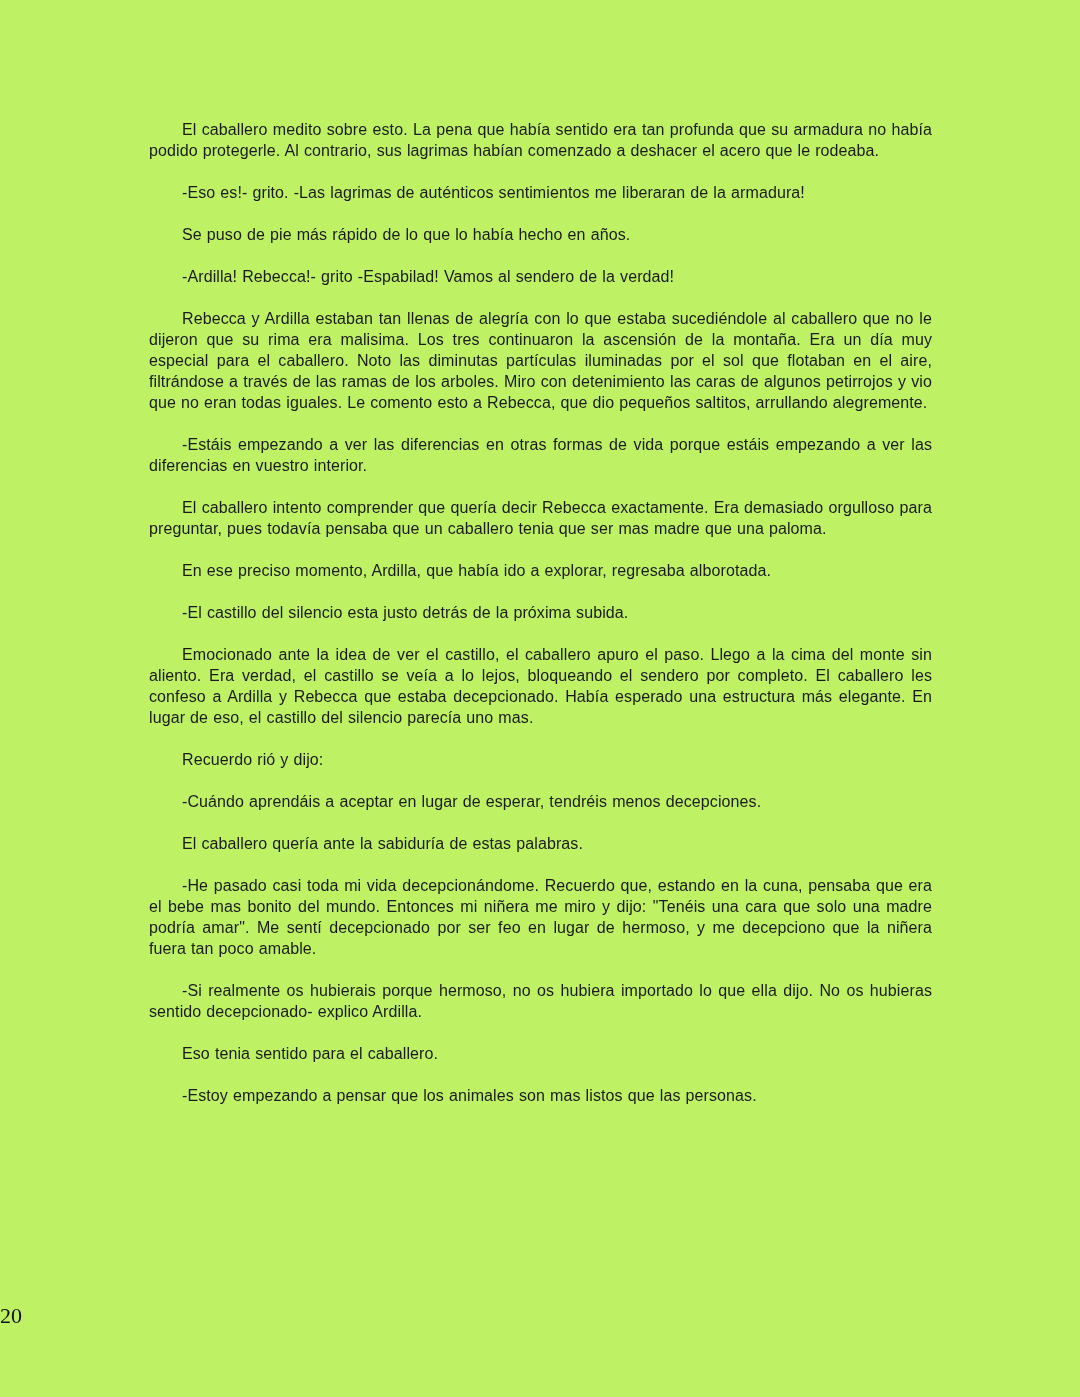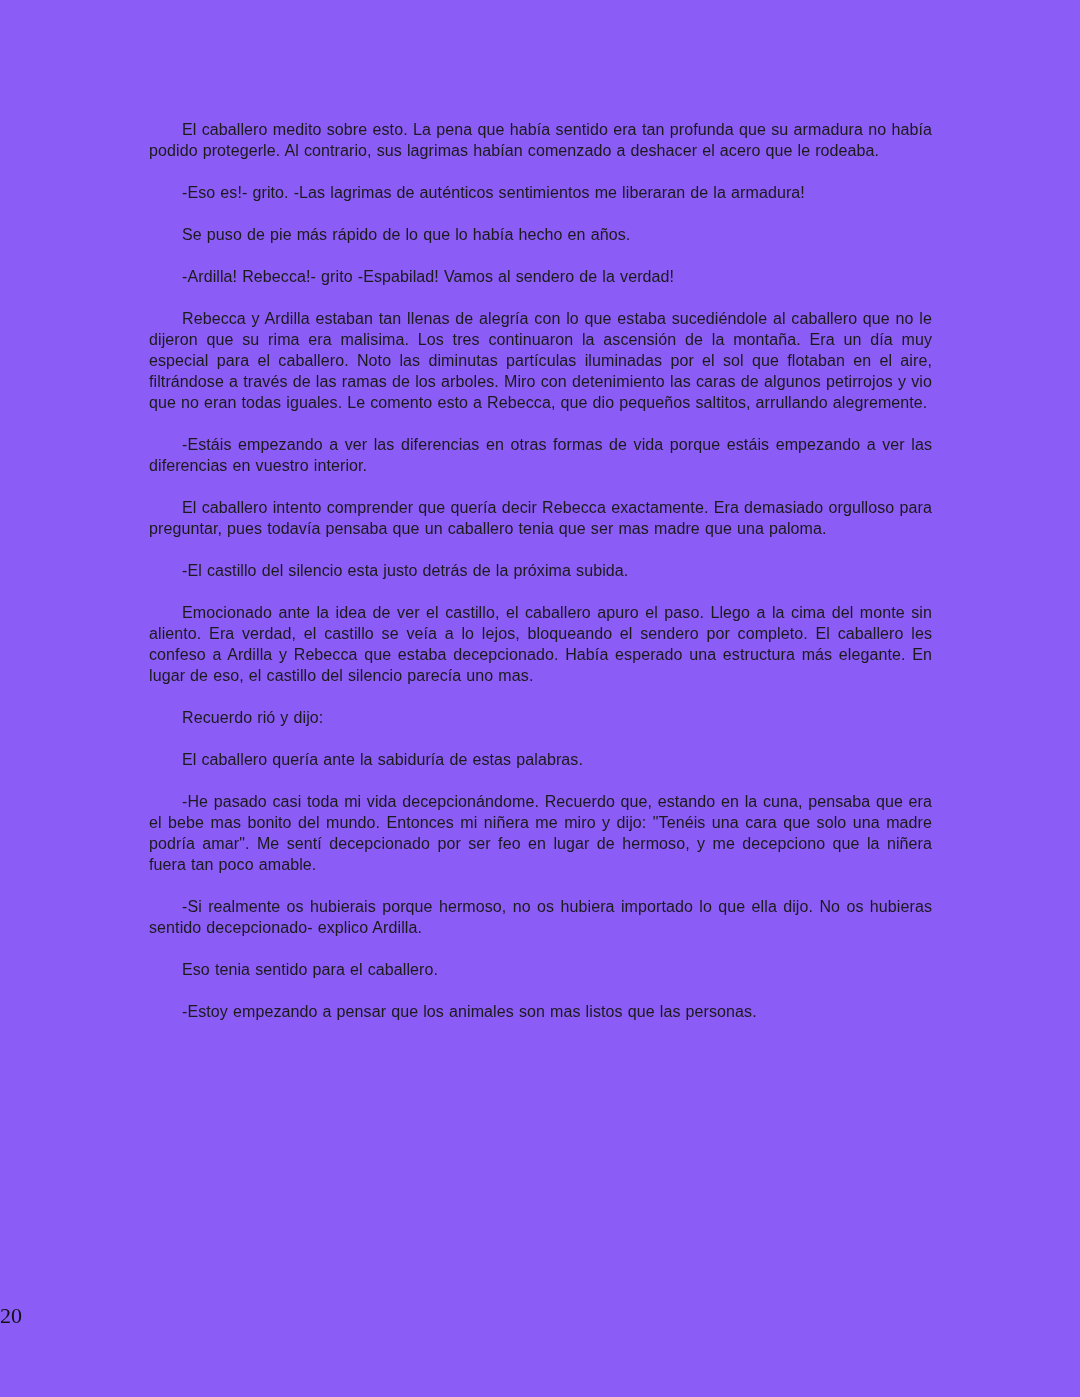--- a/index.html
+++ b/index.html
@@ -4,21 +4,21 @@
 <style>
   html, body {
     margin: 0;
     padding: 0;
     background: #ffffff;
   }
   .page {
     position: relative;
     width: 1080px;
     height: 1397px;
-    background: #8b5cf6;
+    background: #bef264;
     overflow: hidden;
     font-family: "Liberation Sans", "DejaVu Sans", sans-serif;
   }
   .text-block {
     position: absolute;
     left: 149px;
     top: 119px;
     width: 783px;
     color: #1b1b1b;
     font-size: 16px;
@@ -47,23 +47,25 @@
 <div class="page">
   <div class="text-block">
 
   <p>El caballero medito sobre esto. La pena que había sentido era tan profunda que su armadura no había podido protegerle. Al contrario, sus lagrimas habían comenzado a deshacer el acero que le rodeaba.</p>
       <p>-Eso es!- grito. -Las lagrimas de auténticos sentimientos me liberaran de la armadura!</p>
       <p>Se puso de pie más rápido de lo que lo había hecho en años.</p>
       <p>-Ardilla! Rebecca!- grito -Espabilad! Vamos al sendero de la verdad!</p>
       <p>Rebecca y Ardilla estaban tan llenas de alegría con lo que estaba sucediéndole al caballero que no le dijeron que su rima era malisima. Los tres continuaron la ascensión de la montaña. Era un día muy especial para el caballero. Noto las diminutas partículas iluminadas por el sol que flotaban en el aire, filtrándose a través de las ramas de los arboles. Miro con detenimiento las caras de algunos petirrojos y vio que no eran todas iguales. Le comento esto a Rebecca, que dio pequeños saltitos, arrullando alegremente.</p>
       <p>-Estáis empezando a ver las diferencias en otras formas de vida porque estáis empezando a ver las diferencias en vuestro interior.</p>
       <p>El caballero intento comprender que quería decir Rebecca exactamente. Era demasiado orgulloso para preguntar, pues todavía pensaba que un caballero tenia que ser mas madre que una paloma.</p>
+      <p>En ese preciso momento, Ardilla, que había ido a explorar, regresaba alborotada.</p>
       <p>-El castillo del silencio esta justo detrás de la próxima subida.</p>
       <p>Emocionado ante la idea de ver el castillo, el caballero apuro el paso. Llego a la cima del monte sin aliento. Era verdad, el castillo se veía a lo lejos, bloqueando el sendero por completo. El caballero les confeso a Ardilla y Rebecca que estaba decepcionado. Había esperado una estructura más elegante. En lugar de eso, el castillo del silencio parecía uno mas.</p>
       <p>Recuerdo rió y dijo:</p>
+      <p>-Cuándo aprendáis a aceptar en lugar de esperar, tendréis menos decepciones.</p>
       <p>El caballero quería ante la sabiduría de estas palabras.</p>
       <p>-He pasado casi toda mi vida decepcionándome. Recuerdo que, estando en la cuna, pensaba que era el bebe mas bonito del mundo. Entonces mi niñera me miro y dijo: "Tenéis una cara que solo una madre podría amar". Me sentí decepcionado por ser feo en lugar de hermoso, y me decepciono que la niñera fuera tan poco amable.</p>
       <p>-Si realmente os hubierais porque hermoso, no os hubiera importado lo que ella dijo. No os hubieras sentido decepcionado- explico Ardilla.</p>
       <p>Eso tenia sentido para el caballero.</p>
       <p>-Estoy empezando a pensar que los animales son mas listos que las personas.</p>
     </div>
   <div class="page-number">20</div>
 </div>
 
 </body></html>

